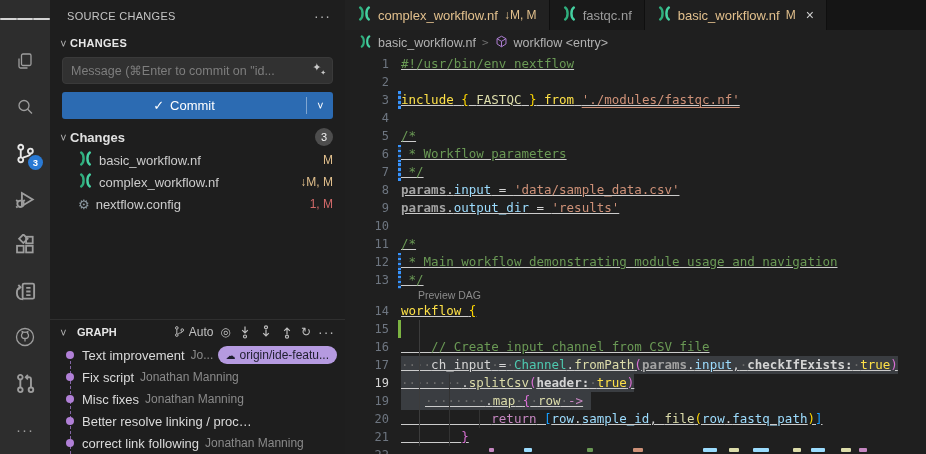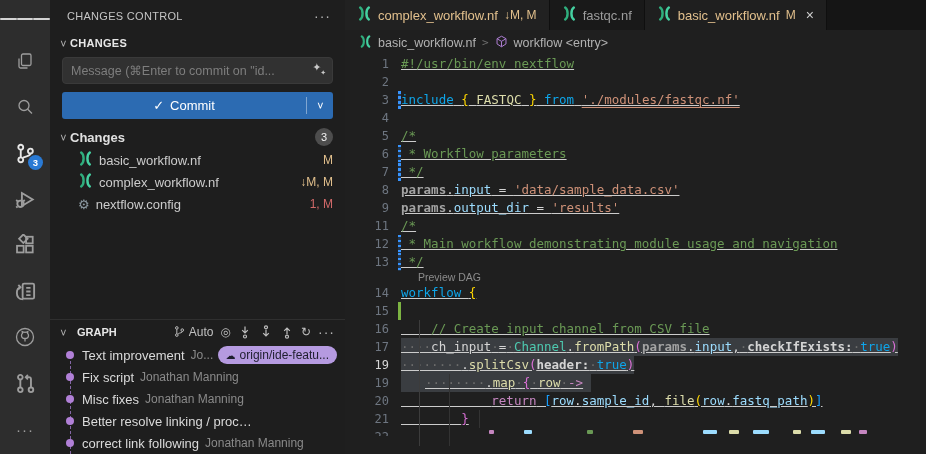--- a/index.html
+++ b/index.html
@@ -94,21 +94,21 @@
   .g-m{background:repeating-linear-gradient(180deg,#3794ff 0 2.5px,rgba(55,148,255,.2) 2.5px 5px);}
   .g-a{background:#7cb342;}
   .codespan{text-decoration:underline;}
   .selbg{background:#3a3d41;}
   .selx{padding-right:8px;padding-left:24px;}
   .lensrow{height:13px;line-height:13px;padding-left:73px;color:#8c8c8c;font-size:10.5px;font-family:"Liberation Sans",sans-serif;}
   .specks{display:inline-block;vertical-align:top;margin-top:2px;height:4px;}
   .speck{display:inline-block;height:4px;border-radius:1px;vertical-align:top;}
 
   
-  .c{color:#6a9955}.k{color:#0ea5e9}.ctl{color:#c586c0}.s{color:#ce9178}
+  .c{color:#6a9955}.k{color:#fde047}.ctl{color:#c586c0}.s{color:#ce9178}
   .sl{color:#ce9178;text-decoration:underline;text-underline-offset:3px;}
   .f{color:#dcdcaa}.ty{color:#4ec9b0}.v{color:#9cdcfe}
   .vb{color:#a3a3a3;font-weight:bold}.p{color:#d4d4d4}
   .a{color:#d4d4d4;font-weight:bold}
   .b1{color:#ffd700}.b2{color:#da70d6}.b3{color:#179fff}
   .w{color:#6b6b6b}
 </style>
 </head>
 <body>
 
@@ -182,21 +182,21 @@
           <path d="M9.7 2.1 8.2 3.6l1.5 1.5"></path>
         </svg>
     </div>
     <div class="ab-item">
       <span class="ab-dots">···</span>
     </div>
   </nav>
 
   <aside class="sidebar">
     <div class="sb-title">
-      <span class="t">CHANGES CONTROL</span>
+      <span class="t">SOURCE CHANGES</span>
       <span class="more-dots">···</span>
     </div>
 
     <div class="sec-head">
       <span class="chev">&gt;</span>
       <span class="lbl">CHANGES</span>
     </div>
 
     <div class="scm-input-wrap">
       <input class="scm-input" type="text" placeholder="Message (⌘Enter to commit on &quot;id..." style="">
@@ -378,20 +378,21 @@
       <div class="guide" style="left:133.5px;top:355px;height:18px"></div>
     <div class="crow"><span class="ln">1</span><span class="gbar"></span><span class="codespan"><span class="c">#!/usr/bin/env nextflow</span></span></div>
         <div class="crow"><span class="ln">2</span><span class="gbar"></span><span class="codespan"></span></div>
         <div class="crow"><span class="ln">3</span><span class="gbar g-m"></span><span class="codespan"><span class="k">include</span><span class="p"> </span><span class="b1">{</span><span class="p"> </span><span class="f">FASTQC</span><span class="p"> </span><span class="b1">}</span><span class="p"> </span><span class="k">from</span><span class="p"> </span><span class="sl">'./modules/fastqc.nf'</span></span></div>
         <div class="crow"><span class="ln">4</span><span class="gbar"></span><span class="codespan"></span></div>
         <div class="crow"><span class="ln">5</span><span class="gbar"></span><span class="codespan"><span class="c">/*</span></span></div>
         <div class="crow"><span class="ln">6</span><span class="gbar g-m"></span><span class="codespan"><span class="c"> * Workflow parameters</span></span></div>
         <div class="crow"><span class="ln">7</span><span class="gbar g-m"></span><span class="codespan"><span class="c"> */</span></span></div>
         <div class="crow"><span class="ln">8</span><span class="gbar"></span><span class="codespan"><span class="vb">params</span><span class="p">.</span><span class="v">input</span><span class="p"> = </span><span class="s">'data/sample_data.csv'</span></span></div>
         <div class="crow"><span class="ln">9</span><span class="gbar"></span><span class="codespan"><span class="vb">params</span><span class="p">.</span><span class="v">output_dir</span><span class="p"> = </span><span class="s">'results'</span></span></div>
+        <div class="crow"><span class="ln">10</span><span class="gbar"></span><span class="codespan"></span></div>
         <div class="crow"><span class="ln">11</span><span class="gbar"></span><span class="codespan"><span class="c">/*</span></span></div>
         <div class="crow"><span class="ln">12</span><span class="gbar g-m"></span><span class="codespan"><span class="c"> * Main workflow demonstrating module usage and navigation</span></span></div>
         <div class="crow"><span class="ln">13</span><span class="gbar g-m"></span><span class="codespan"><span class="c"> */</span></span></div>
         <div class="lensrow">Preview DAG</div>
         <div class="crow"><span class="ln">14</span><span class="gbar"></span><span class="codespan"><span class="k">workflow </span><span class="b1">{</span></span></div>
         <div class="crow"><span class="ln">15</span><span class="gbar g-a"></span><span class="codespan"></span></div>
         <div class="crow"><span class="ln">16</span><span class="gbar"></span><span class="codespan"><span class="p">    </span><span class="c">// Create input channel from CSV file</span></span></div>
         <div class="crow"><span class="ln">17</span><span class="gbar"></span><span class="codespan selbg"><span class="w">····</span><span class="p">ch_input</span><span class="w">·</span><span class="p">=</span><span class="w">·</span><span class="ty">Channel</span><span class="p">.</span><span class="f">fromPath</span><span class="b2">(</span><span class="vb">params</span><span class="p">.</span><span class="v">input</span><span class="p">,</span><span class="w">·</span><span class="a">checkIfExists:</span><span class="w">·</span><span class="k">true</span><span class="b2">)</span></span></div>
         <div class="crow cur"><span class="ln">19</span><span class="gbar"></span><span class="codespan selbg"><span class="w">········</span><span class="p">.</span><span class="f">splitCsv</span><span class="b2">(</span><span class="a">header:</span><span class="w">·</span><span class="k">true</span><span class="b2">)</span></span></div>
         <div class="crow"><span class="ln">19</span><span class="gbar"></span><span class="codespan selbg selx"><span class="w">········</span><span class="p">.</span><span class="f">map</span><span class="w">·</span><span class="b2">{</span><span class="w">·</span><span class="f">row</span><span class="w">·</span><span class="ctl">-&gt;</span></span></div>

